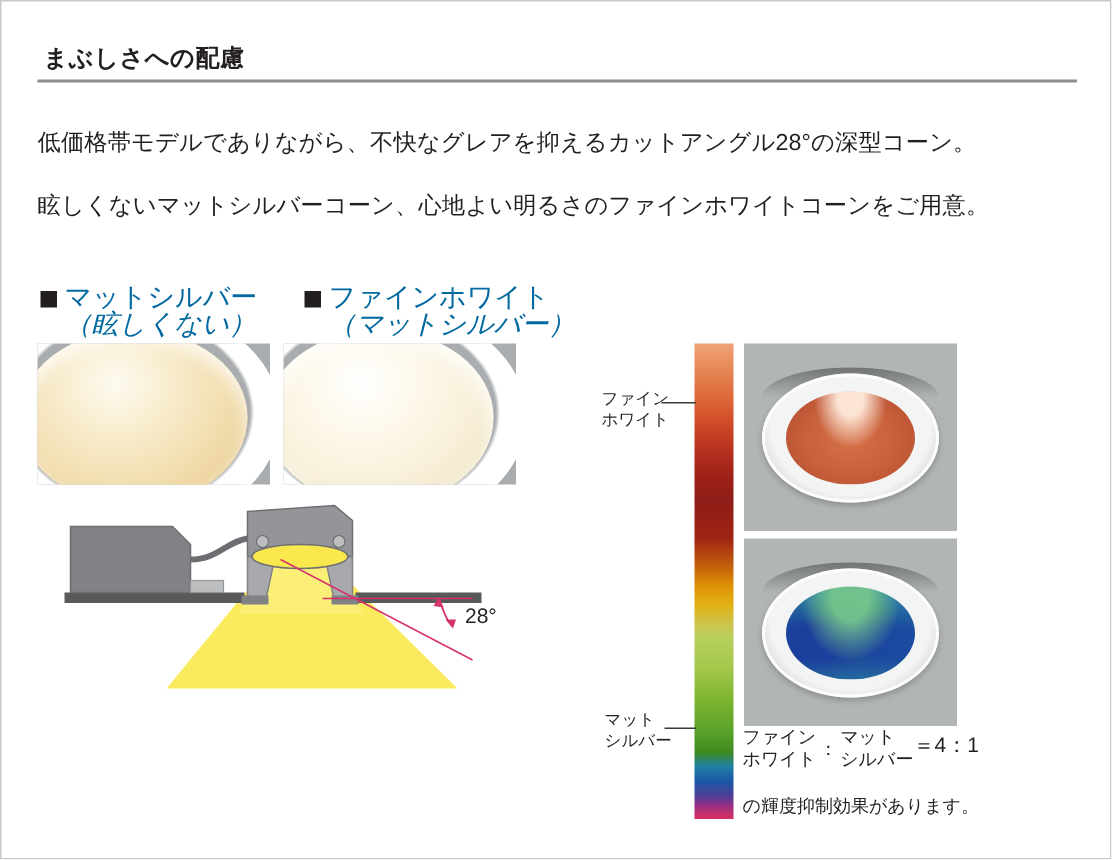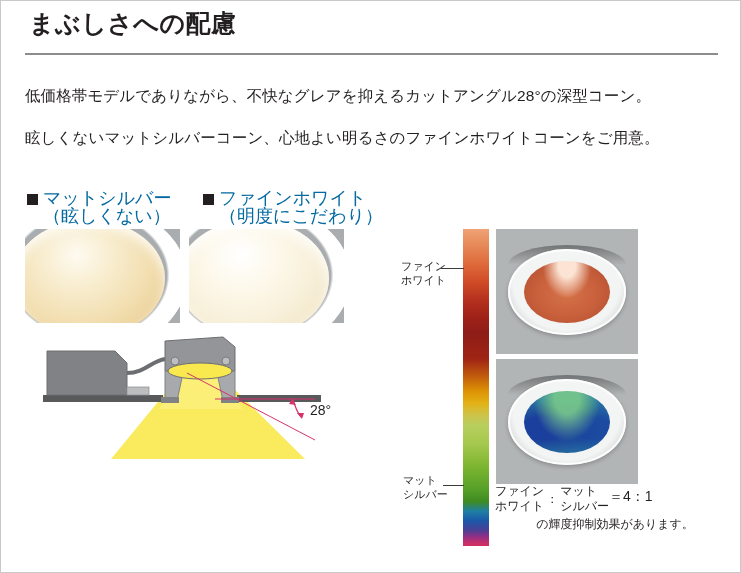--- a/index.html
+++ b/index.html
@@ -18,22 +18,22 @@
     background: #ffffff;
     border: 1px solid #c9c9c9;
     box-sizing: border-box;
     overflow: hidden;
   }
 
   
   .page-title {
     position: absolute;
     left: 28px;
-    top: 6px;
-    font-size: 25px;
+    top: 28px;
+    font-size: 16px;
     font-weight: 600;
     letter-spacing: 0.5px;
     color: #231f20;
     white-space: nowrap;
   }
   .title-rule {
     position: absolute;
     left: 24px;
     top: 52px;
     width: 693px;
@@ -66,20 +66,21 @@
     display: inline-block;
     width: 11px;
     height: 11px;
     background: #231f20;
     margin-right: 5px;
     vertical-align: -1px;
   }
   .swatch-caption .sub {
     display: block;
     padding-left: 16px;
+    font-style: italic;
   }
   #cap-matte  { left: 26px;  top: 188px; }
   #cap-white  { left: 202px; top: 188px; }
 
   
   .photo {
     position: absolute;
     overflow: hidden;
     background: #a9adaf;
   }
@@ -266,21 +267,21 @@
     vertical-align: middle;
     padding: 0 2px;
     font-size: 12px;
   }
   #ratio-note .eq {
     display: inline-block;
     vertical-align: middle;
     font-size: 14px;
     padding-bottom: 6px;
   }
-  #ratio-note .line3 { display: block; margin-top: 2px; text-align: center; }
+  #ratio-note .line3 { display: block; margin-top: 15px; }
 </style>
 </head>
 <body>
 
 <div id="page">
 
   <div class="page-title">まぶしさへの配慮</div>
   <div class="title-rule"></div>
 
   <div class="intro">
@@ -288,21 +289,21 @@
     <div>眩しくないマットシルバーコーン、心地よい明るさのファインホワイトコーンをご用意。</div>
   </div>
 
   <div class="swatch-caption" id="cap-matte">
     <span class="bullet"></span><span>マットシルバー</span>
     <span class="sub">（眩しくない）</span>
   </div>
 
   <div class="swatch-caption" id="cap-white">
     <span class="bullet"></span><span>ファインホワイト</span>
-    <span class="sub">（明度にこだわり）</span>
+    <span class="sub">（マットシルバー）</span>
   </div>
 
   <div class="photo" id="photo-matte">
     <div class="cone">
       <div class="cone-rim"></div>
       <div class="cone-inner-matte"></div>
       <div class="cone-edge"></div>
     </div>
   </div>
 

